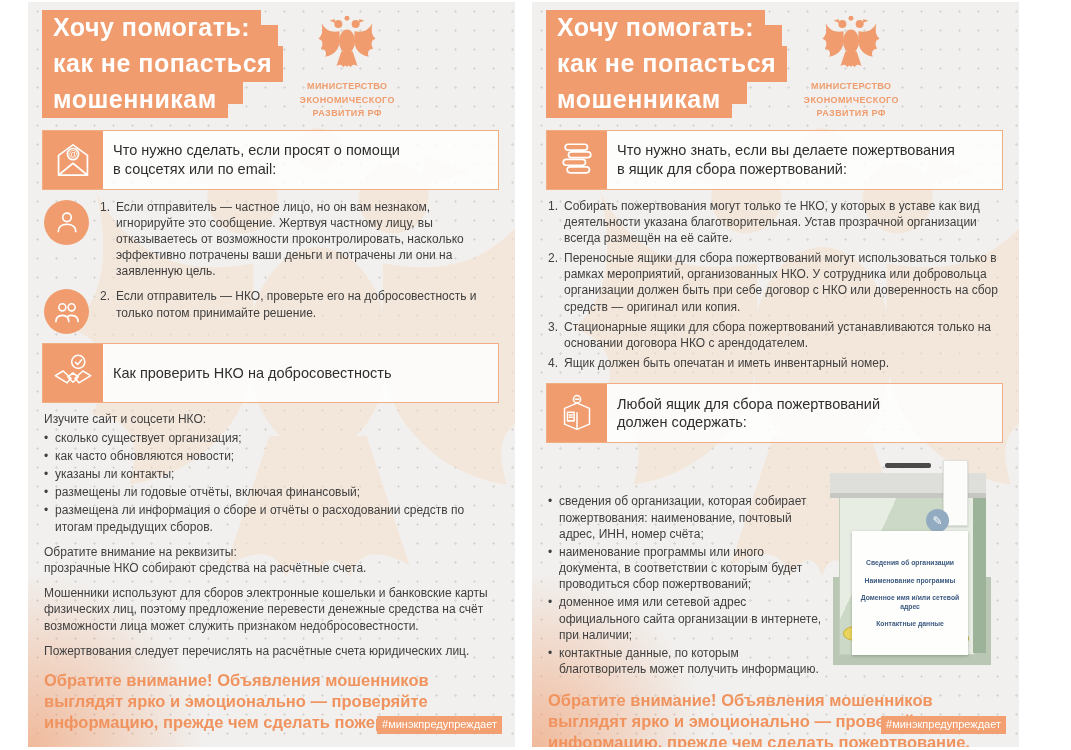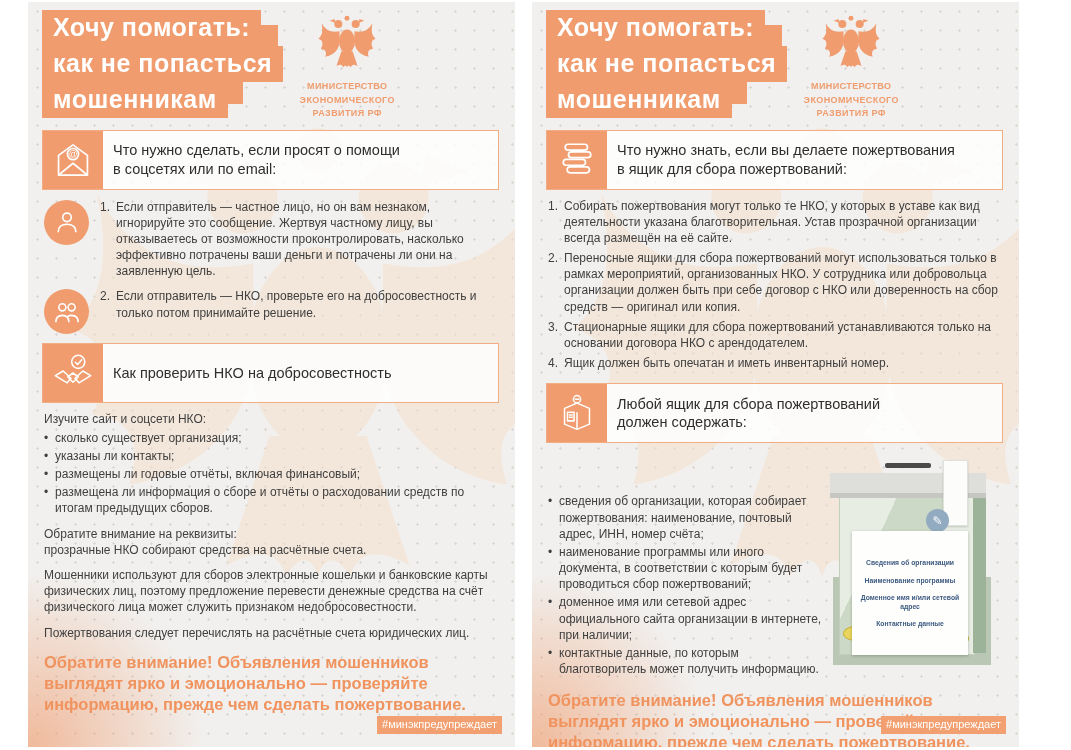--- a/index.html
+++ b/index.html
@@ -191,30 +191,31 @@
         </svg>
       </div>
       <div class="section-title">
         <span>Как проверить НКО на добросовестность</span>
       </div>
     </div>
 
     <div class="intro">Изучите сайт и соцсети НКО:</div>
     <div>
       <div class="bullet">сколько существует организация;</div>
+      <div class="bullet">как часто обновляются новости;</div>
       <div class="bullet">указаны ли контакты;</div>
       <div class="bullet">размещены ли годовые отчёты, включая финансовый;</div>
       <div class="bullet">размещена ли информация о сборе и отчёты о расходовании средств по итогам предыдущих сборов.</div>
     </div>
 
     <div class="para">
       <span style="display:block">Обратите внимание на реквизиты:</span>
       <span style="display:block">прозрачные НКО собирают средства на расчётные счета.</span>
     </div>
-    <div class="para">Мошенники используют для сборов электронные кошельки и банковские карты физических лиц, поэтому предложение перевести денежные средства на счёт физического лица может служить признаком недобросовестности.</div>
+    <div class="para">Мошенники используют для сборов электронные кошельки и банковские карты физических лиц, поэтому предложение перевести денежные средства на счёт возможности лица может служить признаком недобросовестности.</div>
     <div class="para">Пожертвования следует перечислять на расчётные счета юридических лиц.</div>
 
     <div class="warning">
       <span style="display:block">Обратите внимание! Объявления мошенников</span>
       <span style="display:block">выглядят ярко и эмоционально — проверяйте</span>
       <span style="display:block">информацию, прежде чем сделать пожертвование.</span>
     </div>
   </div>
   <div class="hashtag">#минэкпредупреждает</div>
 </div>

